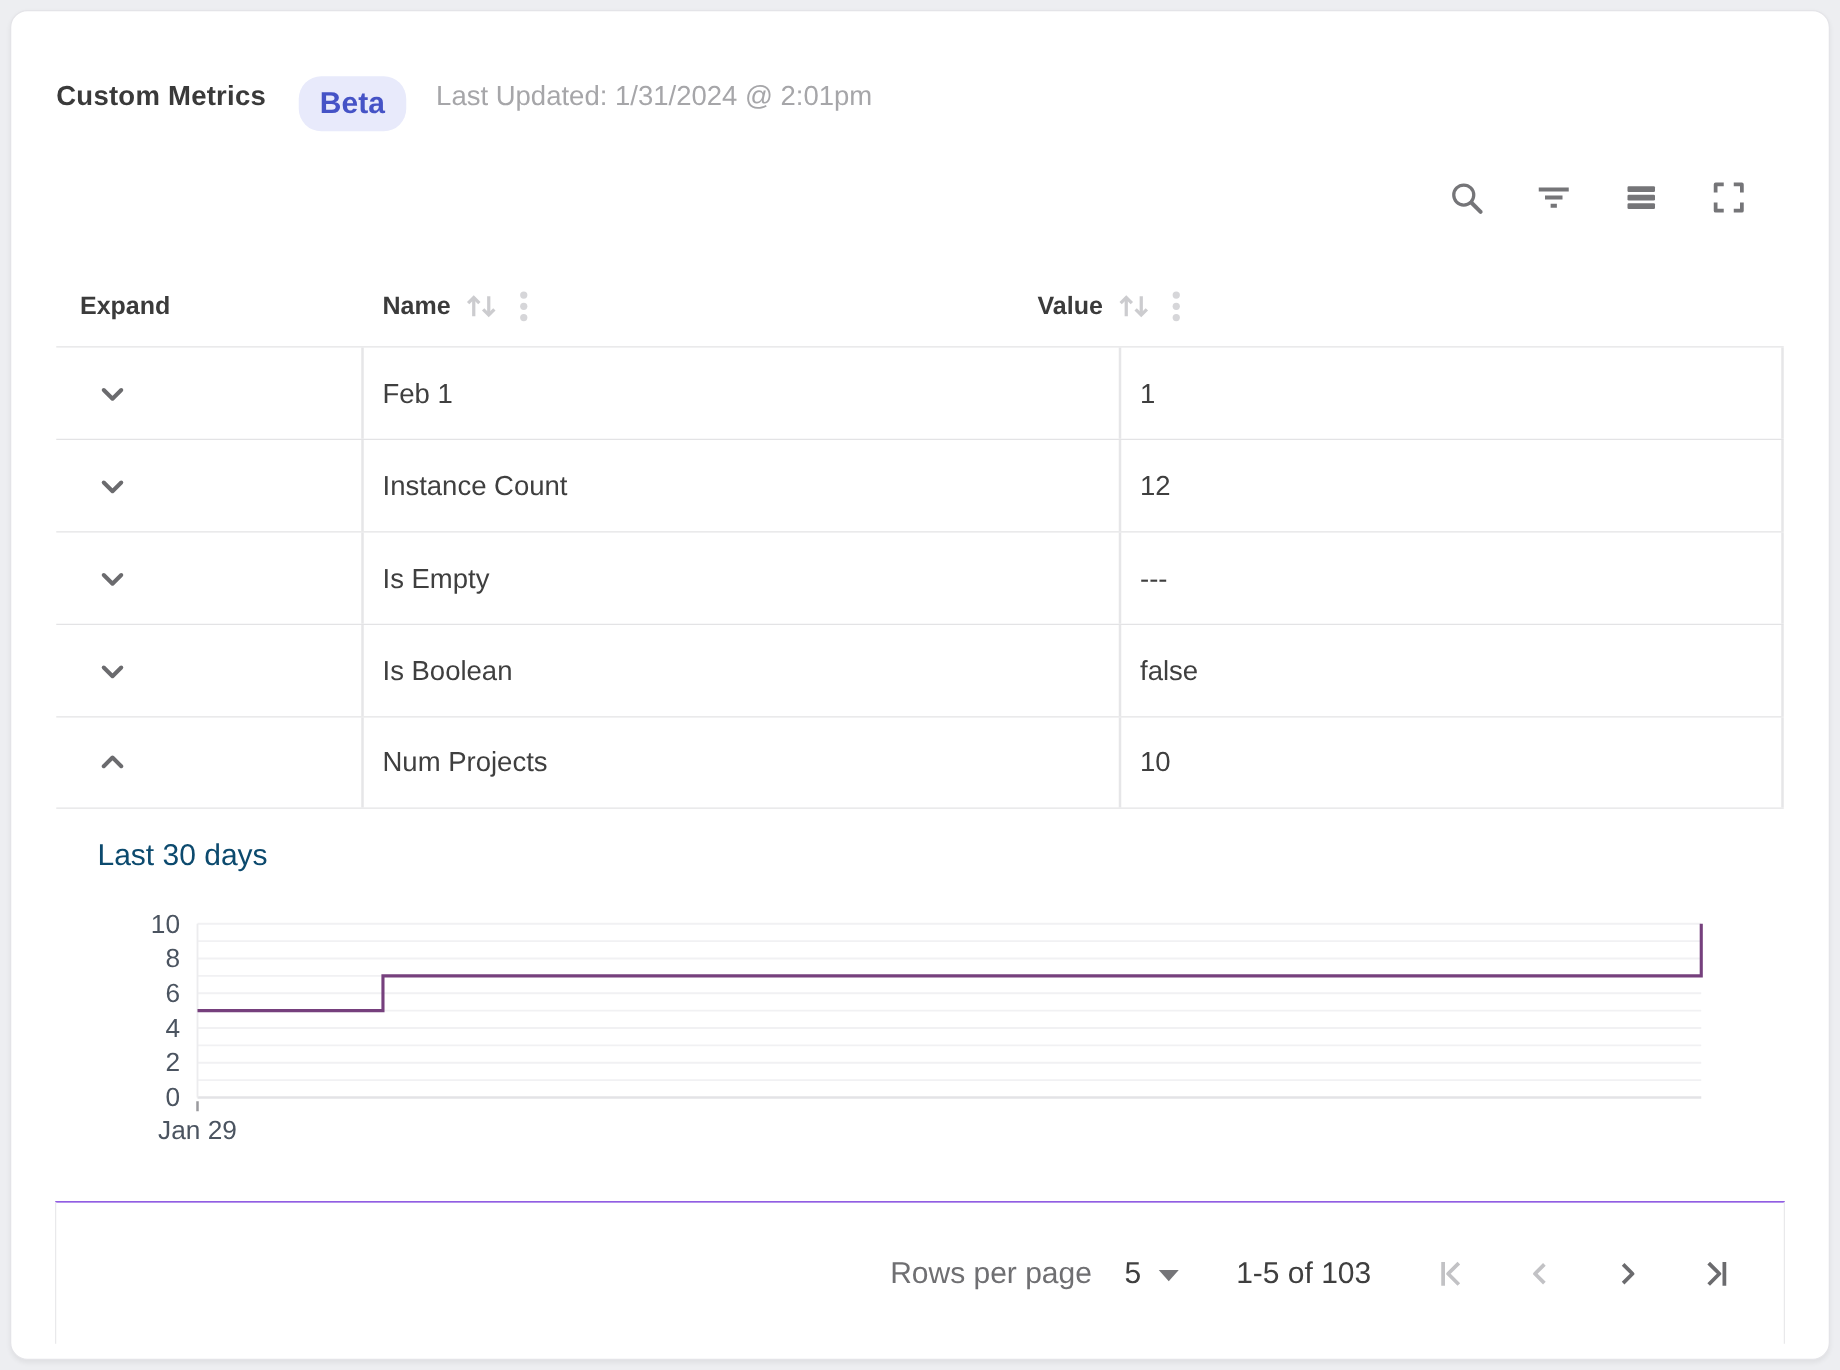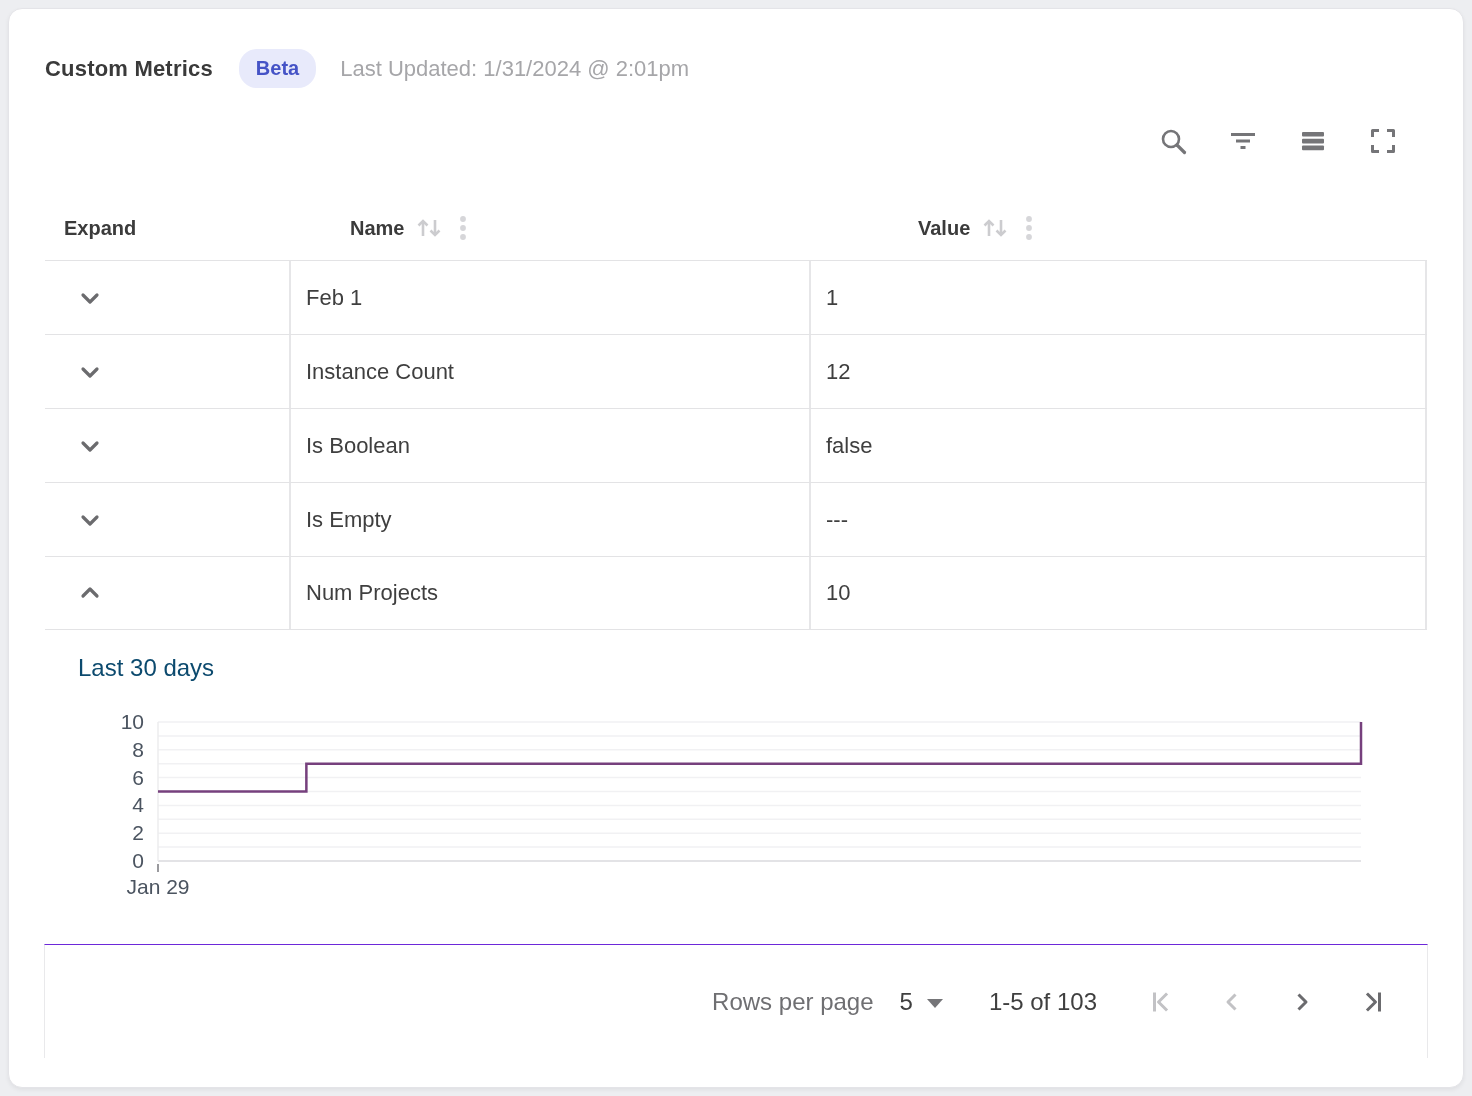--- a/index.html
+++ b/index.html
@@ -13,39 +13,39 @@
     position:absolute; left:8px; top:8px; width:1456px; height:1080px;
     background:#ffffff; border:1px solid #e4e4e8; border-radius:14px;
     box-shadow:0 2px 4px rgba(0,0,0,0.06);
     padding:40px 36px 0 36px; overflow:hidden;
   }
   
   .hdr { display:flex; align-items:center; }
   .title { font-size:22px; font-weight:700; color:#3a3a3a; letter-spacing:.2px; }
   .badge {
     margin-left:26px; background:#e8eafb; color:#4553c6;
-    font-size:20px; font-weight:700; padding:8px 17px; border-radius:18px;
+    font-size:24px; font-weight:700; padding:8px 17px; border-radius:18px;margin-top:12px;
   }
   .updated { margin-left:24px; font-size:22px; color:#a6a6a9; }
   
   .toolbar { display:flex; justify-content:flex-end; align-items:center; gap:38px; margin-top:38px; height:30px; padding-right:28px; }
   .tbtn { background:none; border:none; width:32px; height:32px; cursor:pointer; display:flex; align-items:center; justify-content:center; }
   
-  .theader { display:flex; align-items:center; margin-top:40px; height:64px;gap:44px; }
+  .theader { display:flex; align-items:center; margin-top:40px; height:64px; }
   .thcell { font-size:20px; font-weight:700; color:#3b3b3b; display:flex; align-items:center; }
   .col-expand { width:244px; padding-left:19px; }
   .col-name   { width:524px; padding-left:17px;text-align:right; }
   .col-value  { flex:1;      padding-left:17px; }
   .sorticon { margin-left:10px; }
   .kebab { margin-left:12px; }
   .trow { display:flex; height:74px; border-top:1px solid #e3e3e5; }
   .trow:last-child { border-bottom:1px solid #e3e3e5; }
   .cell { display:flex; align-items:center; font-size:22px; color:#3f3f3f; }
   .c-expand { width:244px; }
-  .c-name { width:520px; border-left:2px solid #e6e6e8; padding-left:15px; }
+  .c-name { width:606px; border-left:2px solid #e6e6e8; padding-left:15px; }
   .c-value { flex:1; border-left:2px solid #e6e6e8; border-right:2px solid #e6e6e8; padding-left:15px; }
   .chev-btn { background:none; border:none; cursor:pointer; margin-left:30px; width:30px; height:30px; display:flex; align-items:center; justify-content:center; }
   .chev { transition:transform .1s; }
   .chev.up { transform:rotate(180deg); }
   
   .detail-title { margin-top:24px; margin-left:33px; font-size:24px; color:#0c4a6e; }
   .chart-wrap { margin-top:32px; margin-left:60px; }
   svg.chart { display:block; }
   svg.chart text { font-family:"Liberation Sans","DejaVu Sans",sans-serif; }
   
@@ -163,33 +163,33 @@
       <div class="cell c-value">12</div>
     </div>
     <div class="trow">
       <div class="cell c-expand">
         <button class="chev-btn">
           <svg class="chev" width="28" height="28" viewBox="0 0 28 28" fill="none" stroke="#6b6b6e" stroke-width="3.2" stroke-linecap="round" stroke-linejoin="round">
               <path d="M7 11 L14 18 L21 11"></path>
             </svg>
         </button>
       </div>
+      <div class="cell c-name">Is Empty</div>
+      <div class="cell c-value">---</div>
+    </div>
+    <div class="trow">
+      <div class="cell c-expand">
+        <button class="chev-btn">
+          <svg class="chev" width="28" height="28" viewBox="0 0 28 28" fill="none" stroke="#6b6b6e" stroke-width="3.2" stroke-linecap="round" stroke-linejoin="round">
+              <path d="M7 11 L14 18 L21 11"></path>
+            </svg>
+        </button>
+      </div>
       <div class="cell c-name">Is Boolean</div>
       <div class="cell c-value">false</div>
-    </div>
-    <div class="trow">
-      <div class="cell c-expand">
-        <button class="chev-btn">
-          <svg class="chev" width="28" height="28" viewBox="0 0 28 28" fill="none" stroke="#6b6b6e" stroke-width="3.2" stroke-linecap="round" stroke-linejoin="round">
-              <path d="M7 11 L14 18 L21 11"></path>
-            </svg>
-        </button>
-      </div>
-      <div class="cell c-name">Is Empty</div>
-      <div class="cell c-value">---</div>
     </div>
     <div class="trow">
       <div class="cell c-expand">
         <button class="chev-btn">
           <svg class="chev up" width="28" height="28" viewBox="0 0 28 28" fill="none" stroke="#6b6b6e" stroke-width="3.2" stroke-linecap="round" stroke-linejoin="round">
               <path d="M7 11 L14 18 L21 11"></path>
             </svg>
         </button>
       </div>
       <div class="cell c-name">Num Projects</div>

